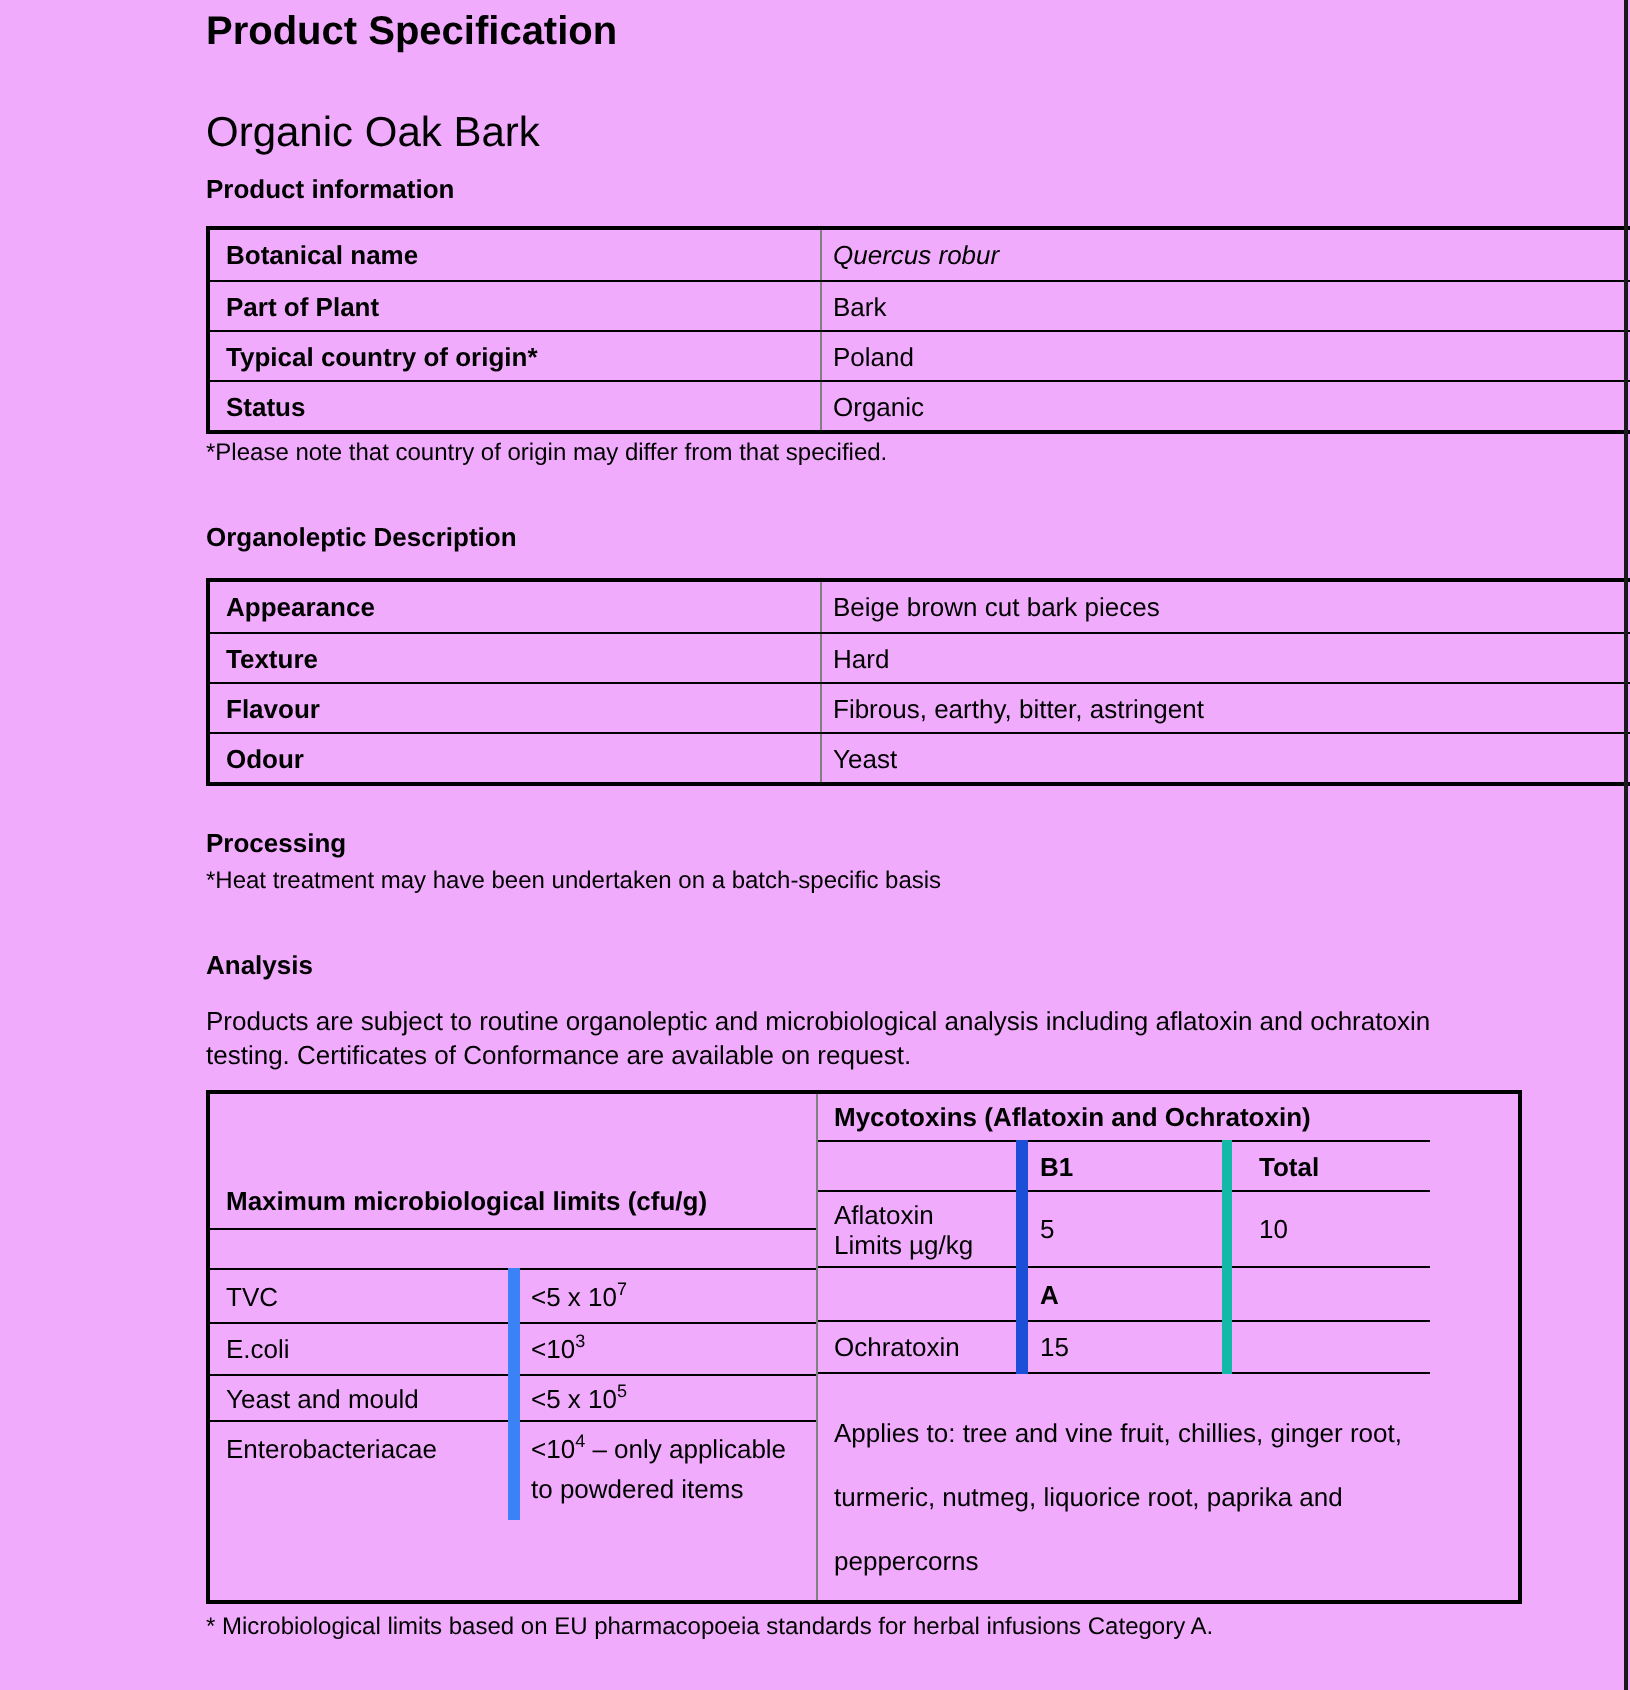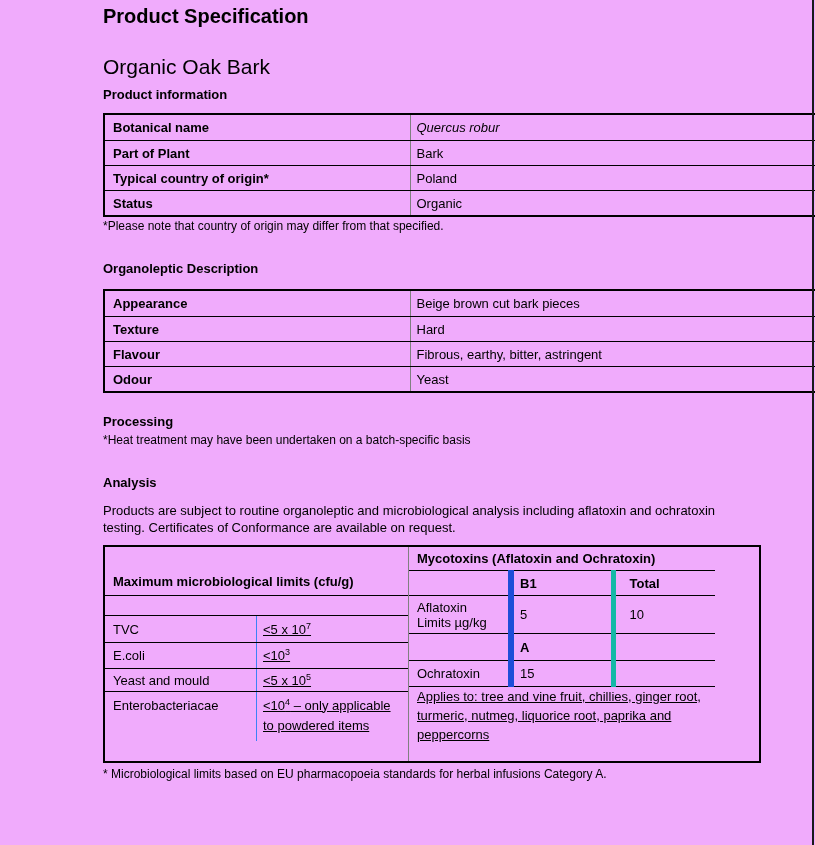--- a/index.html
+++ b/index.html
@@ -33,38 +33,38 @@
   .footnote{font-size:12px;margin:2px 0 0 0;}
   .fn3{margin-top:4px;}
   .intro{font-size:13px;line-height:16.5px;margin:11px 0 0 0;width:613px;}
   
   .analysis-wrap{border:2px solid #000;width:658px;box-sizing:border-box;
                  display:flex;align-items:center;margin-top:9px;}
   .a-left{width:303px;}
   .a-right-box{width:306px;border-left:1px solid #808080;}
   .a-left td,.a-right-box td{height:auto;}
   .a-left td.name{width:148px;font-weight:normal;}
-  .a-left td.limit{border-left:1px solid #3b82f6;padding-left:6px;text-decoration:underline;}
+  .a-left td.limit{border-left:6px solid #3b82f6;padding-left:6px;}
   .a-left td.hdr,.a-right-box td.hdr{font-weight:bold;}
   .a-left tr.r1 td{height:28px;}
   .a-left tr.r2 td{height:20px;}
   .a-left tr.r3 td{height:27px;}
   .a-left tr.r4 td{height:27px;}
   .a-left tr.r5 td{height:26px;}
   .a-left tr.r6 td{height:23px;}
   .a-left tr.r7 td{height:50px;vertical-align:top;line-height:20px;}
   .a-right-box td.mlabel{width:148px;}
   .a-right-box td.b1{width:90px;border-left:6px solid #1d4ed8;padding-left:6px;}
   .a-right-box td.total{width:68px;border-left:5px solid #14b8a6;padding-left:14px;}
   .a-right-box tr.r1 td{height:23px;}
   .a-right-box tr.r2 td{height:25px;}
   .a-right-box tr.r3 td{height:26px;}
   .a-right-box tr.r4 td{height:27px;}
   .a-right-box tr.r5 td{height:26px;}
-  .a-right-box tr.r6 td{height:75px;vertical-align:top;line-height:19px;padding-top:0;text-decoration:underline;}
+  .a-right-box tr.r6 td{height:75px;vertical-align:top;line-height:32px;padding-top:14px;}
   .b{font-weight:bold;}
   sup{font-size:9px;line-height:0;}
 </style>
 </head>
 <body>
 
 <div class="page">
   <div class="right-edge"></div>
   <div class="content">
 

